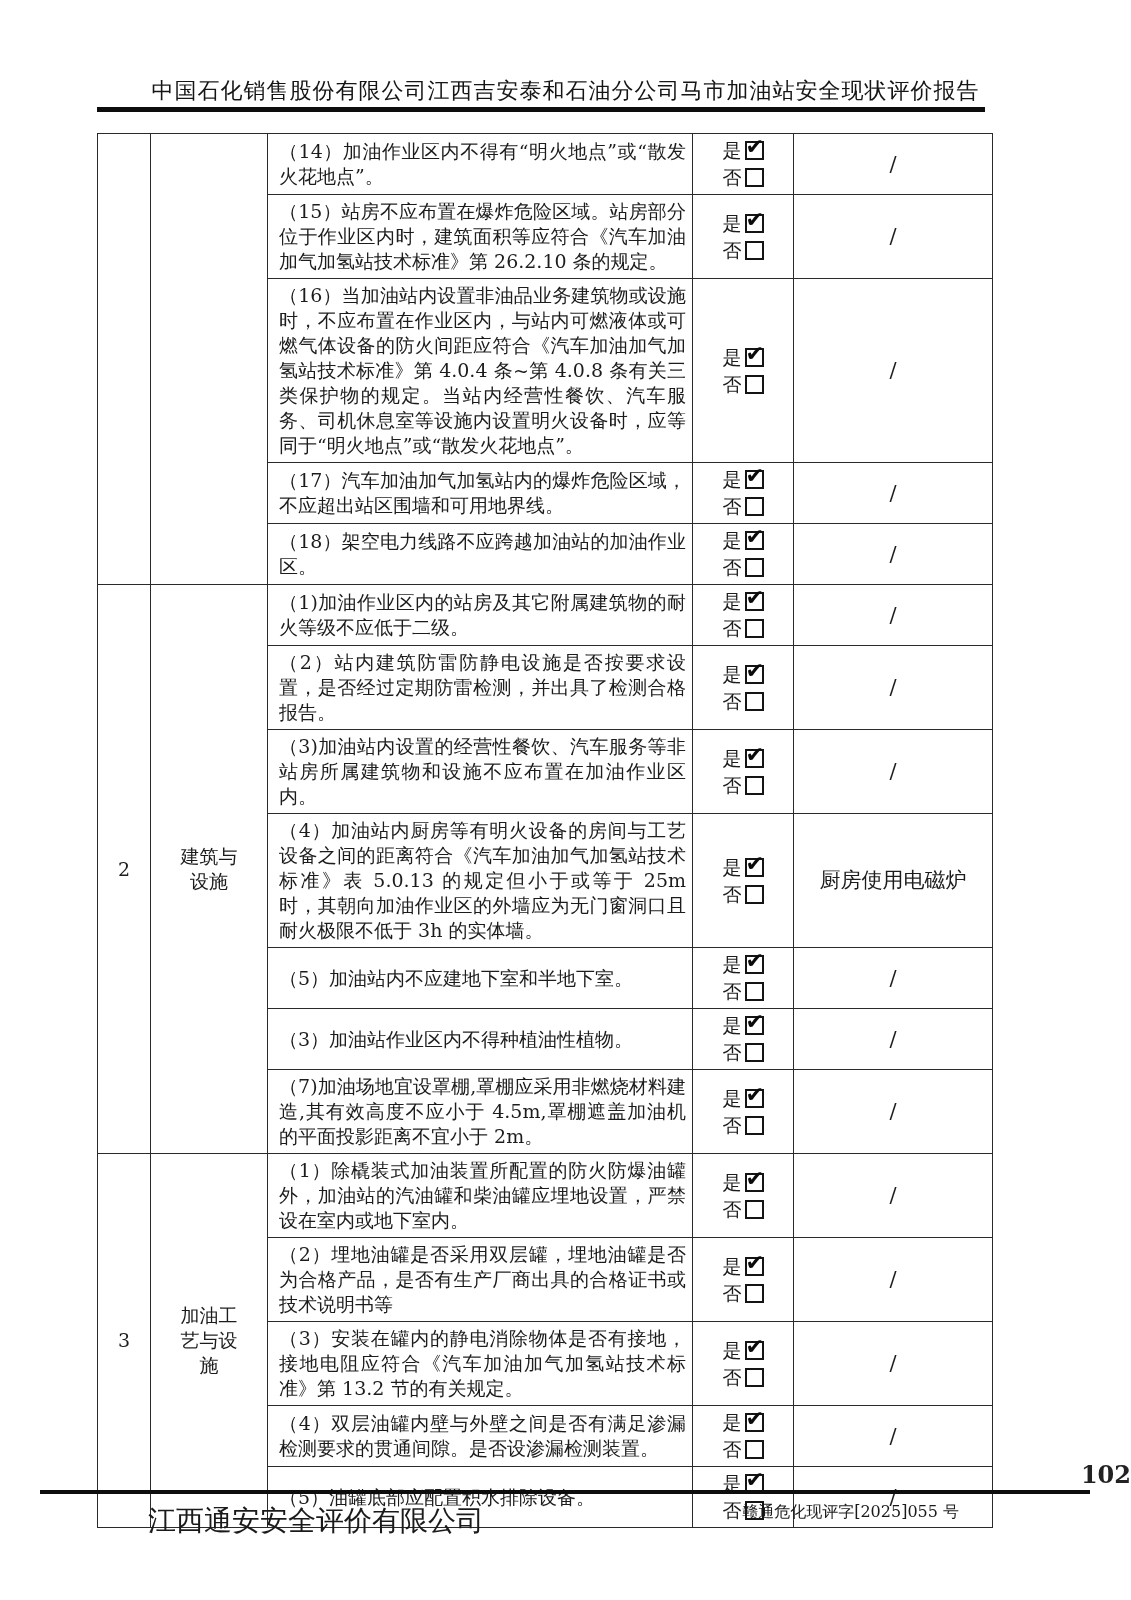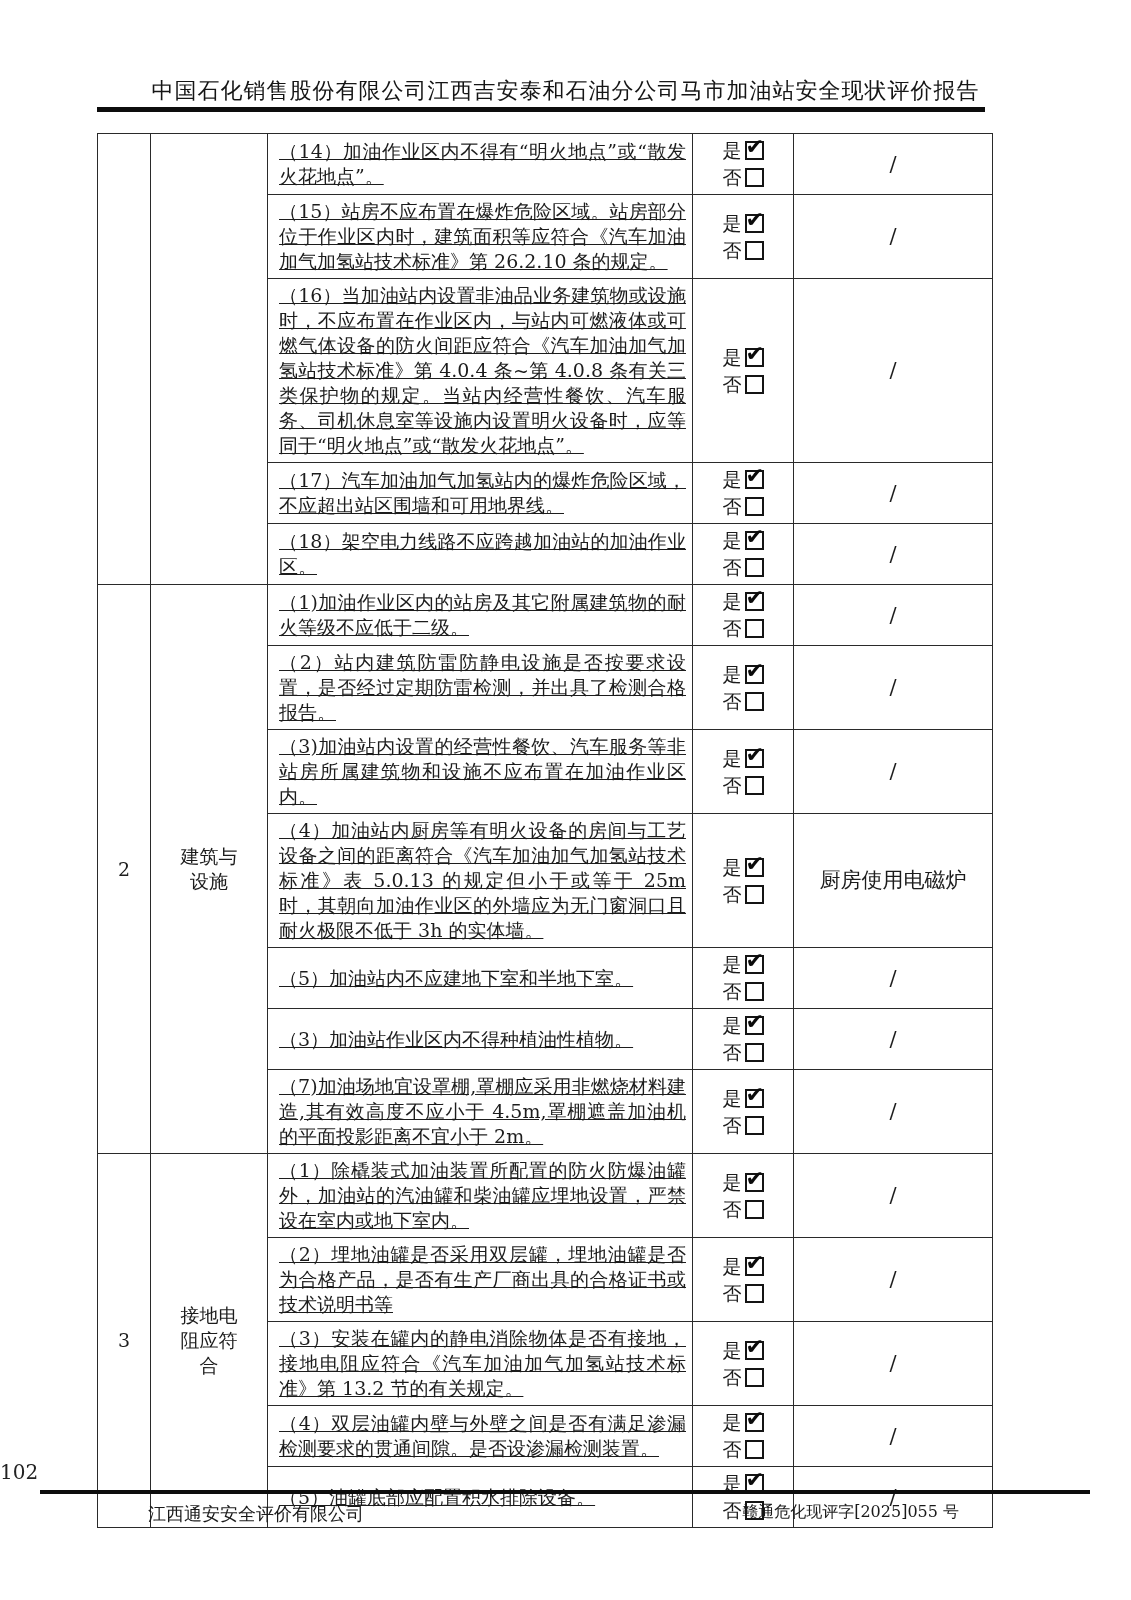--- a/index.html
+++ b/index.html
@@ -23,21 +23,21 @@
 
   
   table.checklist {
     position:absolute; top:133px; left:97px;
     border-collapse:collapse; table-layout:fixed; width:895px;
     font-size:19px; line-height:25px; color:#1c1c1c;
   }
   table.checklist td { border:1px solid #2a2a2a; vertical-align:middle; }
   td.col-num   { text-align:center; font-size:19px; }
   td.col-cat   { text-align:center; padding:0 25px; }
-  td.col-item  { text-align:justify; padding:4px 6px 4px 11px;text-decoration:underline; }
+  td.col-item  { text-align:justify; padding:4px 6px 4px 11px; }
   td.col-yesno { padding:3px 0; }
   td.col-remark{ text-align:center; font-size:21px; }
 
   .yn {
     display:flex; justify-content:center; align-items:center;
     line-height:27px; height:27px;
   }
   .cb {
     display:inline-block; width:15px; height:15px;
     border:2px solid #141414; margin-left:3px; position:relative;
@@ -46,27 +46,27 @@
   .cb.checked::after {
     content:"✔";
     position:absolute; left:-1px; top:-10px;
     font-size:22px; font-weight:bold; color:#0a0a0a;
     font-family:"DejaVu Sans","Liberation Sans",sans-serif;
   }
 
   
   .page-number {
     position:absolute; top:1460px; left:0; width:1131px;
-    text-align:left; font-size:20px; color:#222;
+    text-align:right; font-size:24px; color:#222;font-weight:bold;
   }
   .footer-rule {
     position:absolute; top:1490px; left:40px; width:1050px; height:4px; background:#0d0d0d;
   }
   .footer-company {
-    position:absolute; top:1502px; left:148px; font-size:18px; color:#1a1a1a; white-space:nowrap;
+    position:absolute; top:1502px; left:148px; font-size:28px; color:#1a1a1a; white-space:nowrap;
   }
   .footer-docnum {
     position:absolute; top:1502px; right:172px; font-size:16px; color:#1a1a1a; white-space:nowrap;
   }
 </style>
 </head>
 <body>
 
 <div class="page">
 
@@ -249,21 +249,21 @@
             </div>
             <div class="yn">
               <span>否</span>
               <span class="cb"></span>
             </div>
           </td>
           <td class="col-remark">/</td>
         </tr>
         <tr>
           <td class="col-num" rowspan="5">3</td>
-          <td class="col-cat" rowspan="5">接地电阻应符合</td>
+          <td class="col-cat" rowspan="5">加油工艺与设施</td>
           <td class="col-item">（1）除橇装式加油装置所配置的防火防爆油罐外，加油站的汽油罐和柴油罐应埋地设置，严禁设在室内或地下室内。</td>
           <td class="col-yesno">
             <div class="yn">
               <span>是</span>
               <span class="cb checked"></span>
             </div>
             <div class="yn">
               <span>否</span>
               <span class="cb"></span>
             </div>

